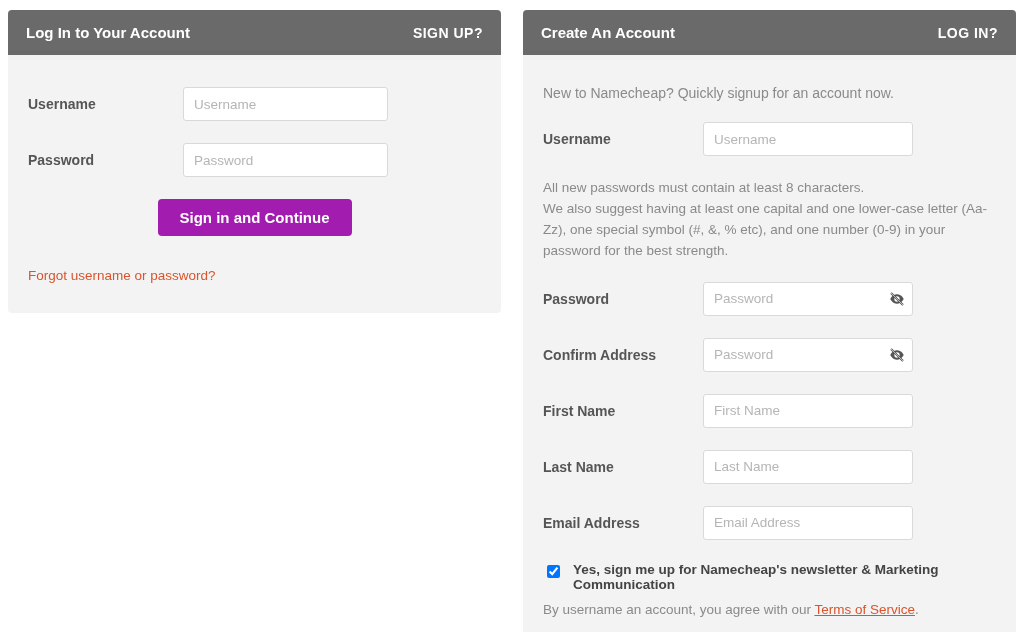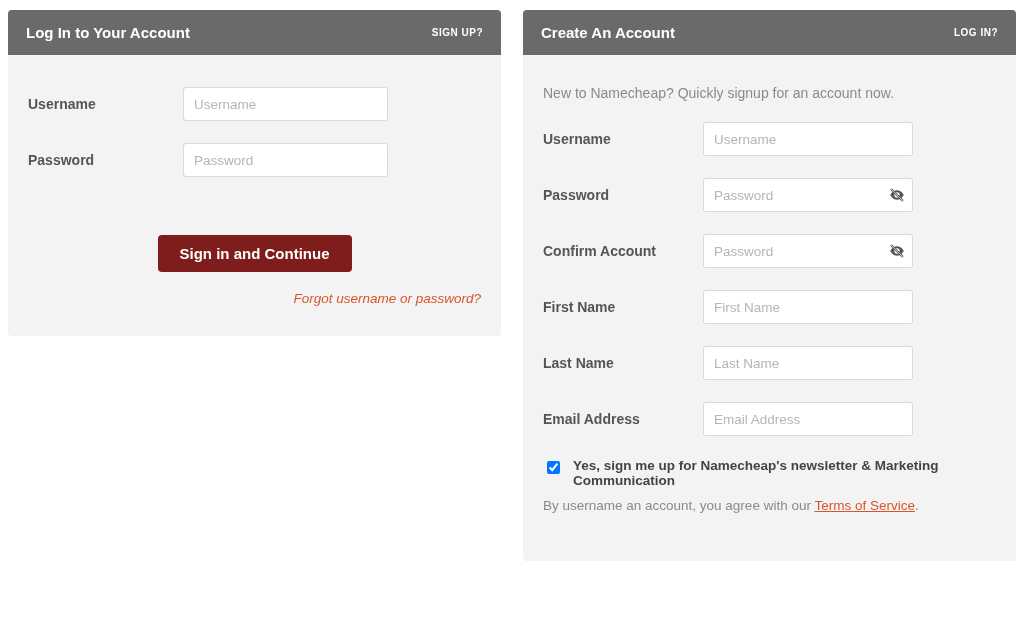--- a/index.html
+++ b/index.html
@@ -29,21 +29,21 @@
     justify-content: space-between;
     align-items: center;
     padding: 14px 18px;
     gap: 15px;
   }
   .card-header .title {
     font-weight: 600;
     font-size: 15px;
   }
   .card-header .alt-link {
-    font-size: 10px;
+    font-size: 14px;
     font-weight: 700;
     letter-spacing: 0.5px;
     color: #ffffff;
     cursor: pointer;
   }
   .card-body {
     padding: 22px 20px 26px 20px;
   }
   .helper-text {
     color: #8a8a8a;
@@ -89,34 +89,32 @@
     height: 16px;
     display: block;
     cursor: pointer;
   }
   .btn-row {
     display: flex;
     justify-content: center;
     margin-top: 6px;
   }
   .btn-primary {
-    background: #7f1d1d;
+    background: #a21caf;
     color: #ffffff;
     border: none;
     border-radius: 4px;
     padding: 10px 22px;
     font-size: 15px;
     font-weight: 600;
     cursor: pointer;
-    margin-top: 36px;
   }
   .link-row {
-    text-align: right;
-    margin-top: 18px;
-    font-style: italic;
+    text-align: left;
+    margin-top: 31px;
   }
   .link-orange {
     color: #d9542d;
     font-size: 13.5px;
     cursor: pointer;
     text-decoration: none;
   }
   .hint-block {
     color: #8a8a8a;
     font-size: 13.5px;
@@ -190,37 +188,39 @@
 
       <div class="helper-text">New to Namecheap? Quickly signup for an account now.</div>
 
       <div class="form-row">
         <div class="form-label">Username</div>
         <div class="input-wrap">
           <input class="text-input" type="text" placeholder="Username" style="">
         </div>
       </div>
 
+      <div class="hint-block" style="white-space:pre-line;">All new passwords must contain at least 8 characters.
+We also suggest having at least one capital and one lower-case letter (Aa-Zz), one special symbol (#, &amp;, % etc), and one number (0-9) in your password for the best strength.</div>
 
       <div class="form-row">
         <div class="form-label">Password</div>
         <div class="input-wrap with-icon">
           <input class="text-input" type="password" placeholder="Password" style="">
           <span class="eye-icon">
             <svg viewBox="0 0 24 24" width="16" height="16">
                 <path fill="#555" d="M12 5c-7 0-10 7-10 7s3 7 10 7 10-7 10-7-3-7-10-7zm0 11a4 4 0 1 1 0-8 4 4 0 0 1 0 8z"></path>
                 <line x1="3" y1="3" x2="21" y2="21" stroke="#555" stroke-width="3"></line>
                 <line x1="3" y1="3" x2="21" y2="21" stroke="#f3f3f3" stroke-width="1"></line>
               </svg>
           </span>
         </div>
       </div>
 
       <div class="form-row">
-        <div class="form-label">Confirm Account</div>
+        <div class="form-label">Confirm Address</div>
         <div class="input-wrap with-icon">
           <input class="text-input" type="password" placeholder="Password" style="">
           <span class="eye-icon">
             <svg viewBox="0 0 24 24" width="16" height="16">
                 <path fill="#555" d="M12 5c-7 0-10 7-10 7s3 7 10 7 10-7 10-7-3-7-10-7zm0 11a4 4 0 1 1 0-8 4 4 0 0 1 0 8z"></path>
                 <line x1="3" y1="3" x2="21" y2="21" stroke="#555" stroke-width="3"></line>
                 <line x1="3" y1="3" x2="21" y2="21" stroke="#f3f3f3" stroke-width="1"></line>
               </svg>
           </span>
         </div>

